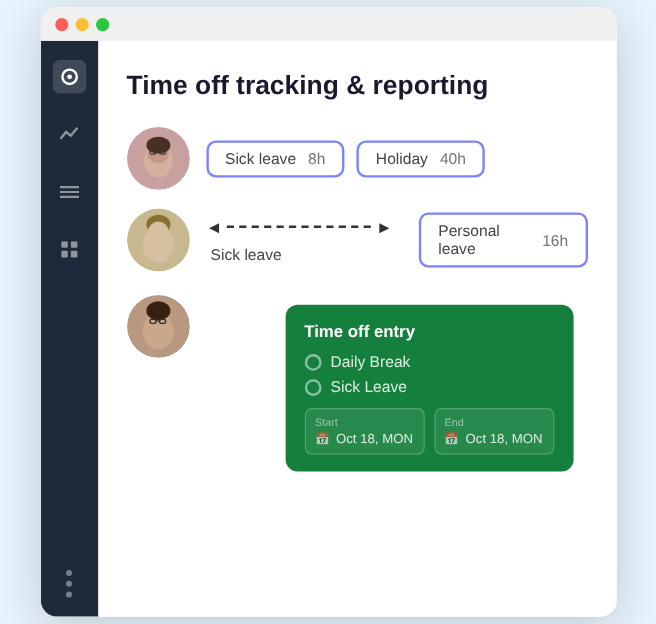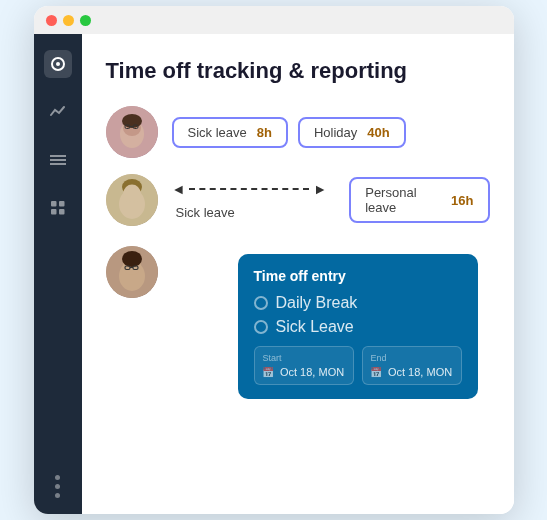--- a/index.html
+++ b/index.html
@@ -155,22 +155,22 @@
       gap: 10px;
       background: #fff;
     }
 
     .tag-label {
       color: #444;
       font-weight: 500;
     }
 
     .tag-value {
-      color: #a16207;
-      font-weight: 700;
+      color: #737373;
+      font-weight: 400;
     }
 
     .dotted-line-container {
       display: flex;
       align-items: center;
       gap: 0;
     }
 
     .arrow-left {
       font-size: 14px;
@@ -193,21 +193,21 @@
     .dotted-label {
       font-size: 13px;
       font-weight: 500;
       color: #444;
       margin-top: 4px;
       padding-left: 4px;
     }
 
     
     .time-off-card {
-      background: #0369a1;
+      background: #15803d;
       border-radius: 10px;
       padding: 14px 16px;
       margin-top: 12px;
       width: 240px;
       margin-left: 66px;
     }
 
     .toc-title {
       color: #fff;
       font-size: 14px;
@@ -242,21 +242,21 @@
     .radio-circle.selected::after {
       content: '';
       width: 5px;
       height: 5px;
       border-radius: 50%;
       background: #fff;
     }
 
     .radio-label {
       color: rgba(255,255,255,0.85);
-      font-size: 16px;
+      font-size: 13px;
     }
 
     .date-row {
       display: flex;
       gap: 8px;
       margin-top: 10px;
     }
 
     .date-field {
       border: 1px solid rgba(255,255,255,0.2);

